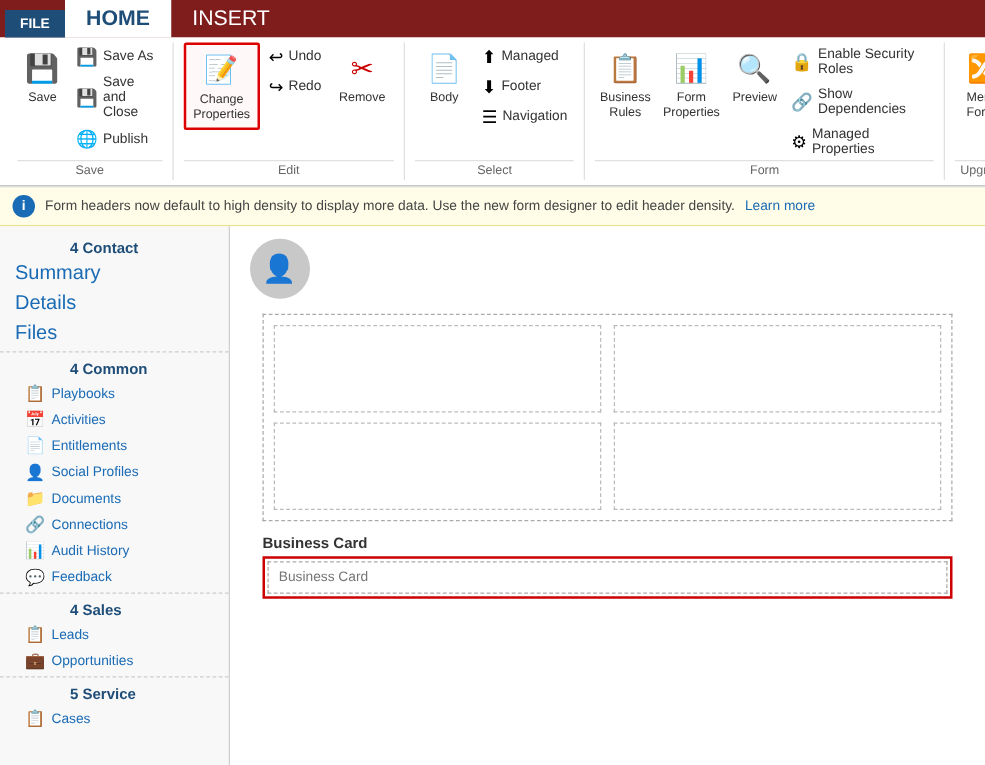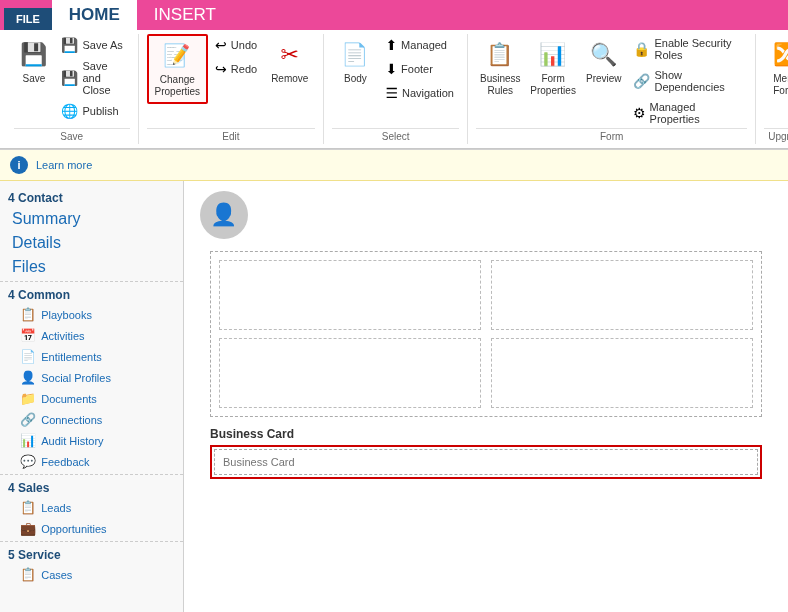--- a/index.html
+++ b/index.html
@@ -1,20 +1,20 @@
 <!DOCTYPE html>
 <html><head>
   <meta charset="utf-8">
   <style>
     * { box-sizing: border-box; margin: 0; padding: 0; }
     body { font-family: 'Segoe UI', Tahoma, Geneva, Verdana, sans-serif; font-size: 12px; background: #f0f0f0; overflow: hidden; width: 788px; height: 612px; }
 
     
     .ribbon { background: #fff; border-bottom: 1px solid #d0d0d0; }
-    .ribbon-tabs { display: flex; align-items: flex-end; background: #ec4899; padding-left: 4px; }
+    .ribbon-tabs { display: flex; align-items: flex-end; background: #7f1d1d; padding-left: 4px; }
     .ribbon-tab { padding: 5px 17px; font-size: 17px; color: #fff; cursor: pointer; }
     .ribbon-tab.active { background: #fff; color: #1e4d78; font-weight: bold; }
     .ribbon-content { display: flex; align-items: stretch; padding: 4px 6px; background: #fff; border-bottom: 1px solid #c8c8c8; min-height: 76px; }
     .ribbon-group { display: flex; flex-direction: column; border-right: 1px solid #e0e0e0; padding: 0 8px; }
     .ribbon-group-buttons { display: flex; align-items: flex-start; flex: 1; gap: 2px; }
     .ribbon-group-label { font-size: 10px; color: #666; text-align: center; padding: 2px 0; border-top: 1px solid #e0e0e0; margin-top: auto; }
     .ribbon-btn { display: flex; flex-direction: column; align-items: center; justify-content: flex-start; padding: 4px 6px; cursor: pointer; border: 1px solid transparent; border-radius: 2px; min-width: 40px; }
     .ribbon-btn .btn-icon { width: 32px; height: 32px; display: flex; align-items: center; justify-content: center; font-size: 22px; }
     .ribbon-btn .btn-label { font-size: 10px; color: #333; text-align: center; line-height: 1.2; margin-top: 2px; }
     .ribbon-btn-small { display: flex; align-items: center; gap: 4px; padding: 2px 4px; cursor: pointer; border: 1px solid transparent; border-radius: 2px; width: 100%; }
@@ -29,21 +29,21 @@
     .info-bar { background: #fffde7; border-bottom: 1px solid #f0e08a; padding: 6px 10px; font-size: 11px; color: #444; display: flex; align-items: center; gap: 8px; }
     .info-bar a { color: #1a6bb5; text-decoration: none; }
     .info-icon { width: 18px; height: 18px; border-radius: 50%; background: #1a6bb5; color: #fff; font-weight: bold; font-size: 11px; display: flex; align-items: center; justify-content: center; flex-shrink: 0; }
 
     
     .main-layout { display: flex; height: calc(612px - 76px - 32px - 28px); }
 
     
     .sidebar { width: 184px; min-width: 184px; background: #f8f8f8; border-right: 1px solid #d0d0d0; overflow-y: auto; padding: 6px 0; }
     .sidebar-section { }
-    .sidebar-section-title { font-size: 12px; font-weight: bold; color: #1e4d78; padding: 4px 8px 2px; }
+    .sidebar-section-title { font-size: 12px; font-weight: bold; color: #1e4d78; padding: 4px 8px 2px; margin-left: 48px; }
     .sidebar-item { padding: 3px 8px 3px 20px; font-size: 11px; color: #1a6bb5; cursor: pointer; display: flex; align-items: center; gap: 5px; }
     .sidebar-item-plain { padding: 3px 8px 3px 12px; font-size: 16px; color: #1a6bb5; cursor: pointer; }
     .sidebar-divider { border-bottom: 1px dashed #ccc; margin: 2px 0; }
     .sidebar-icon { font-size: 13px; }
 
     
     .content-area { flex: 1; background: #fff; overflow-y: auto; padding: 10px 16px; }
     .solution-info { display: flex; align-items: center; gap: 12px; margin-bottom: 12px; }
     .avatar { width: 48px; height: 48px; border-radius: 50%; background: #c8c8c8; display: flex; align-items: center; justify-content: center; font-size: 22px; color: #888; flex-shrink: 0; }
     .solution-text { font-size: 12px; color: #333; }
@@ -176,20 +176,21 @@
         </div>
       </div>
       <div class="ribbon-group-label">Upgrade</div>
     </div>
 
   </div>
 </div>
 
 <div class="info-bar">
   <div class="info-icon">i</div>
+  <span>Form headers now default to high density to display more data. Use the new form designer to edit header density.</span>
   <a href="#">Learn more</a>
 </div>
 
 <div class="main-layout">
 
   <div class="sidebar">
     <div class="sidebar-section">
       <div class="sidebar-section-title">4 Contact</div>
       <div class="sidebar-item-plain sidebar-item">Summary</div>
       <div class="sidebar-item-plain sidebar-item">Details</div>

